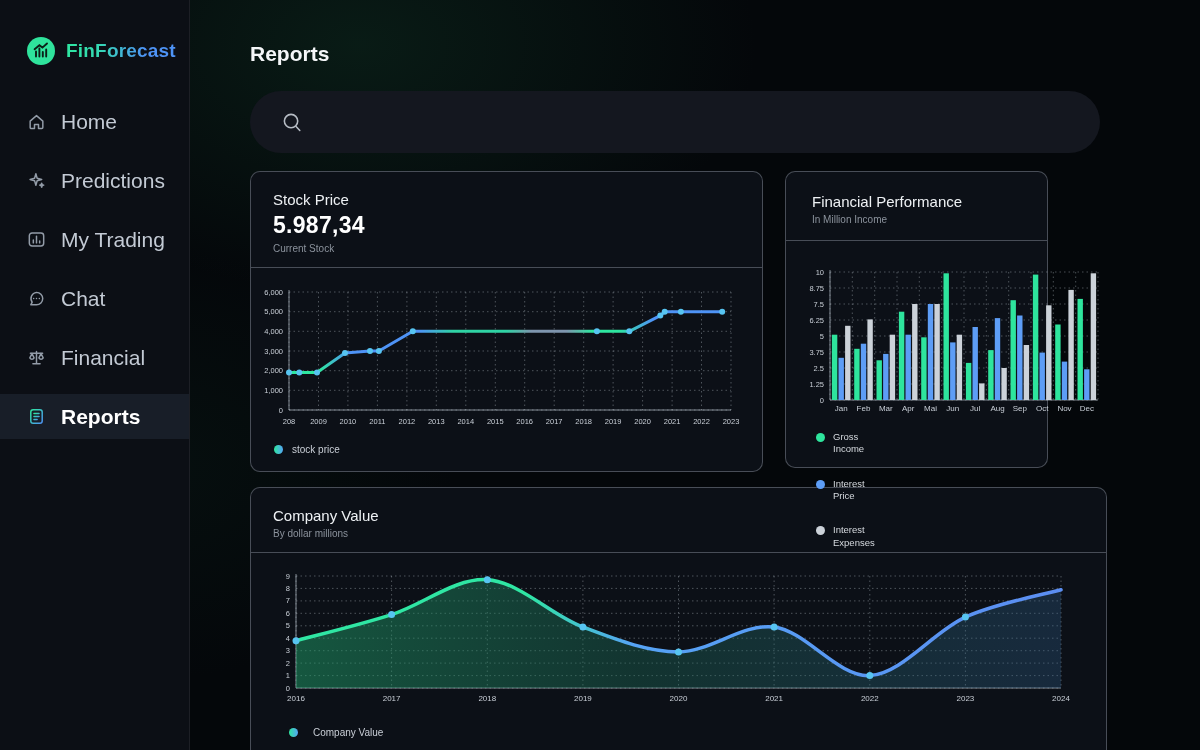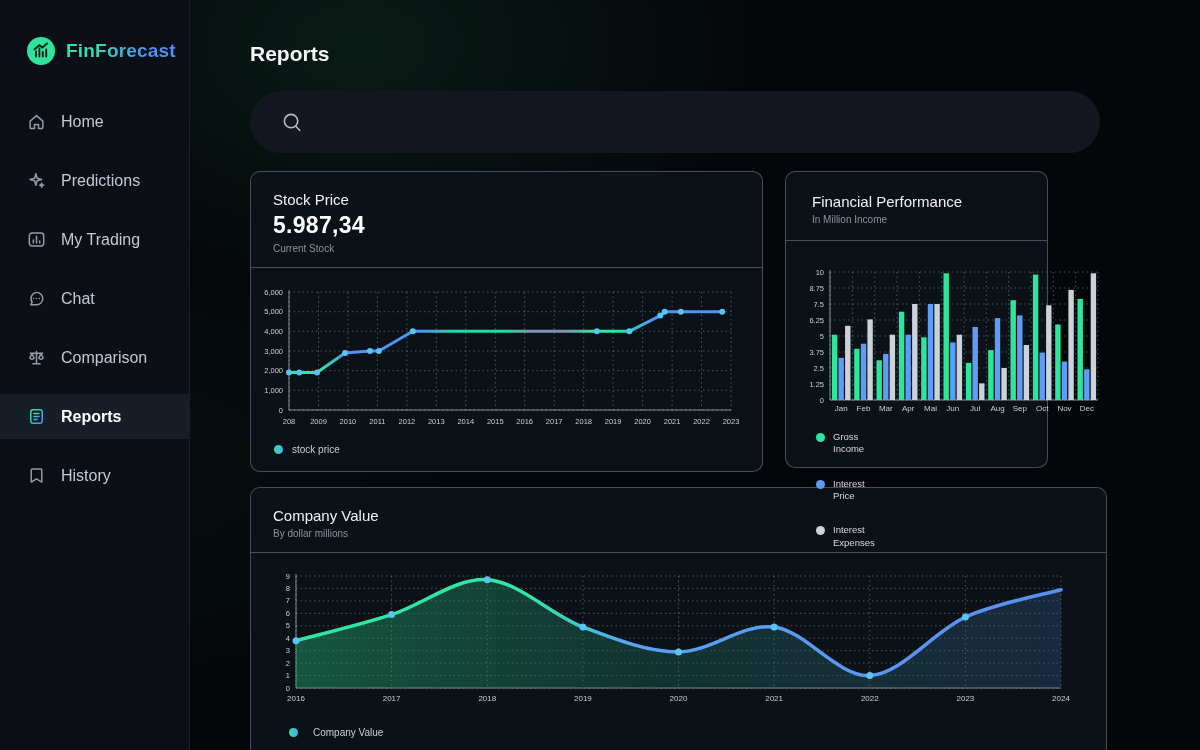--- a/index.html
+++ b/index.html
@@ -19,21 +19,21 @@
   
   .sidebar { position:absolute; left:0; top:0; width:190px; height:750px;
     background:#0c0f15; border-right:1px solid rgba(255,255,255,0.07); z-index:2; }
   .brand { display:flex; align-items:center; gap:10px; padding:36px 0 0 26px; }
   .brand-logo svg { display:block; }
   .brand-name { font-size:19px; font-weight:700; letter-spacing:0.2px;
     background:linear-gradient(90deg,#2ee6a0 0%,#35d9b4 30%,#4e93f6 72%);
     -webkit-background-clip:text; background-clip:text; color:transparent; }
   .nav { margin-top:26px; }
   .nav-item { display:flex; align-items:center; gap:15px; height:59px;
-    padding-left:27px; font-size:16px; color:#c3cad4; cursor:pointer; }
+    padding-left:27px; font-size:21px; color:#c3cad4; cursor:pointer; }
   .nav-item .nav-icon { width:19px; height:19px; color:#939ca8; display:flex; }
   .nav-item .nav-icon svg { width:19px; height:19px; }
   .nav-item.active { height:45px; margin:7px 0; background:#181e28; color:#ffffff; font-weight:700; }
 
   
   .main { position:absolute; left:190px; top:0; width:1010px; height:750px; padding:42px 0 0 60px; }
   h1 { font-size:21px; font-weight:700; color:#f4f6f8; }
   .searchbar { margin-top:25px; width:850px; height:62px; border-radius:32px;
     background:#14171f; display:flex; align-items:center; padding:0 26px 0 30px; }
   .search-input { flex:1; background:transparent; border:none; outline:none;
@@ -132,48 +132,38 @@
         </div>
         <div class="nav-item">
           <span class="nav-icon">
             <svg viewBox="0 0 18 18">
               <g fill="none" stroke="currentColor" stroke-width="1.4" stroke-linecap="round" stroke-linejoin="round">
                 <path d="M9 3.2v11.6M5.6 15h6.8M3.2 5h11.6"></path>
                 <path d="M4.7 5.2 2.7 9.4a2.2 2.2 0 0 0 4 0zM13.3 5.2l-2 4.2a2.2 2.2 0 0 0 4 0z"></path>
               </g>
             </svg>
           </span>
-          <span class="nav-label">Comparison</span>
+          <span class="nav-label">Financial</span>
         </div>
         <div class="nav-item active">
           <span class="nav-icon">
             <svg viewBox="0 0 18 18">
               <defs>
                 <linearGradient id="agrad" x1="0" y1="0" x2="1" y2="1">
                   <stop offset="0" stop-color="#2ee6a0"></stop>
                   <stop offset="1" stop-color="#4e93f6"></stop>
                 </linearGradient>
               </defs>
               <g fill="none" stroke="url(#agrad)" stroke-width="1.4" stroke-linecap="round" stroke-linejoin="round">
                 <rect x="3.6" y="2.6" width="10.8" height="12.8" rx="2.2"></rect>
                 <path d="M6.6 6.2h4.8M6.6 9h4.8M6.6 11.8h3"></path>
               </g>
             </svg>
           </span>
           <span class="nav-label">Reports</span>
-        </div>
-        <div class="nav-item">
-          <span class="nav-icon">
-            <svg viewBox="0 0 18 18">
-              <g fill="none" stroke="currentColor" stroke-width="1.4" stroke-linecap="round" stroke-linejoin="round">
-                <path d="M5 2.8h8a1 1 0 0 1 1 1v11.4l-5-3.1-5 3.1V3.8a1 1 0 0 1 1-1z"></path>
-              </g>
-            </svg>
-          </span>
-          <span class="nav-label">History</span>
         </div>
       </nav>
   </aside>
 
   <main class="main">
     <h1>Reports</h1>
 
     <div class="searchbar">
       <span class="search-icon">
         <svg width="25" height="25" viewBox="0 0 24 24" fill="none" stroke="#b7bdc5" stroke-width="1.5" stroke-linecap="round">

